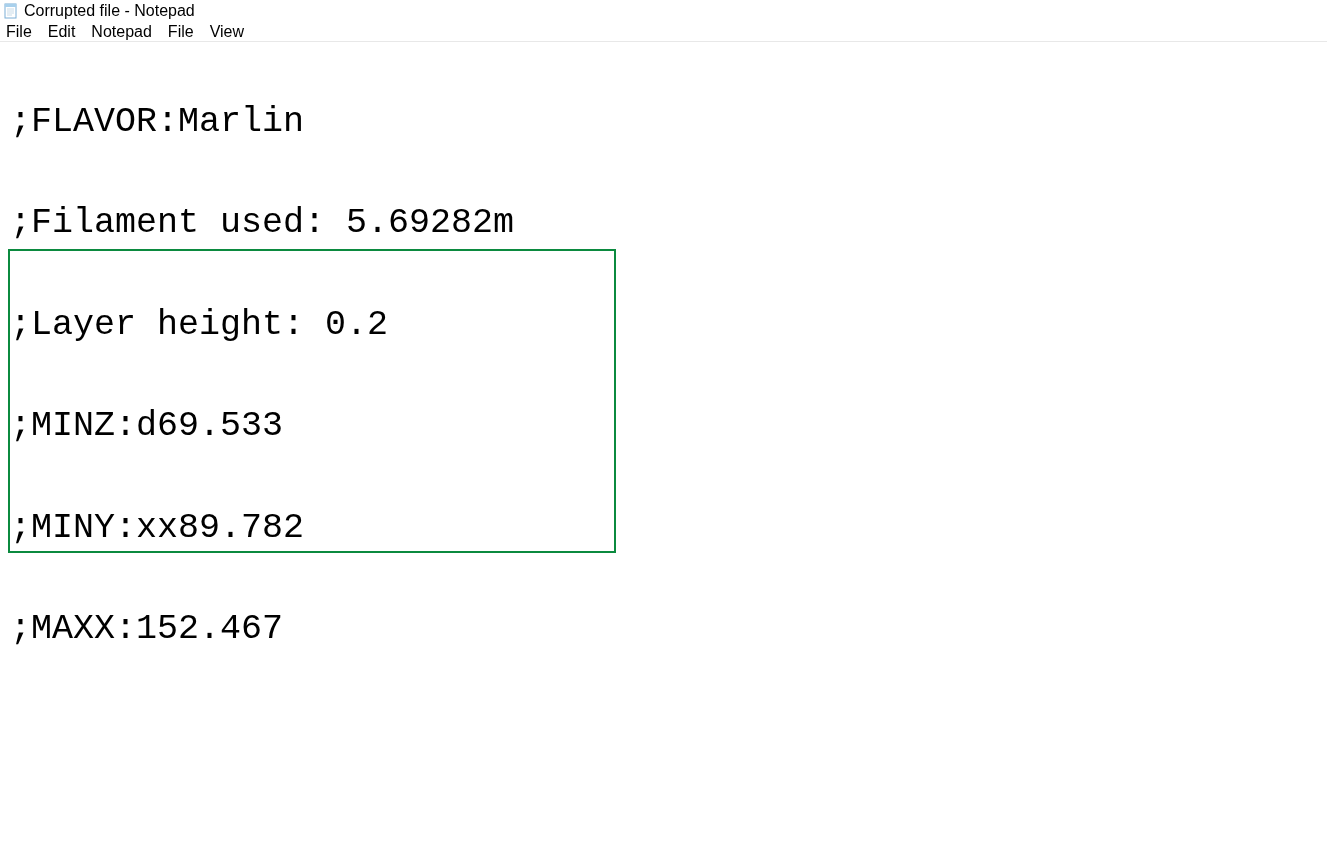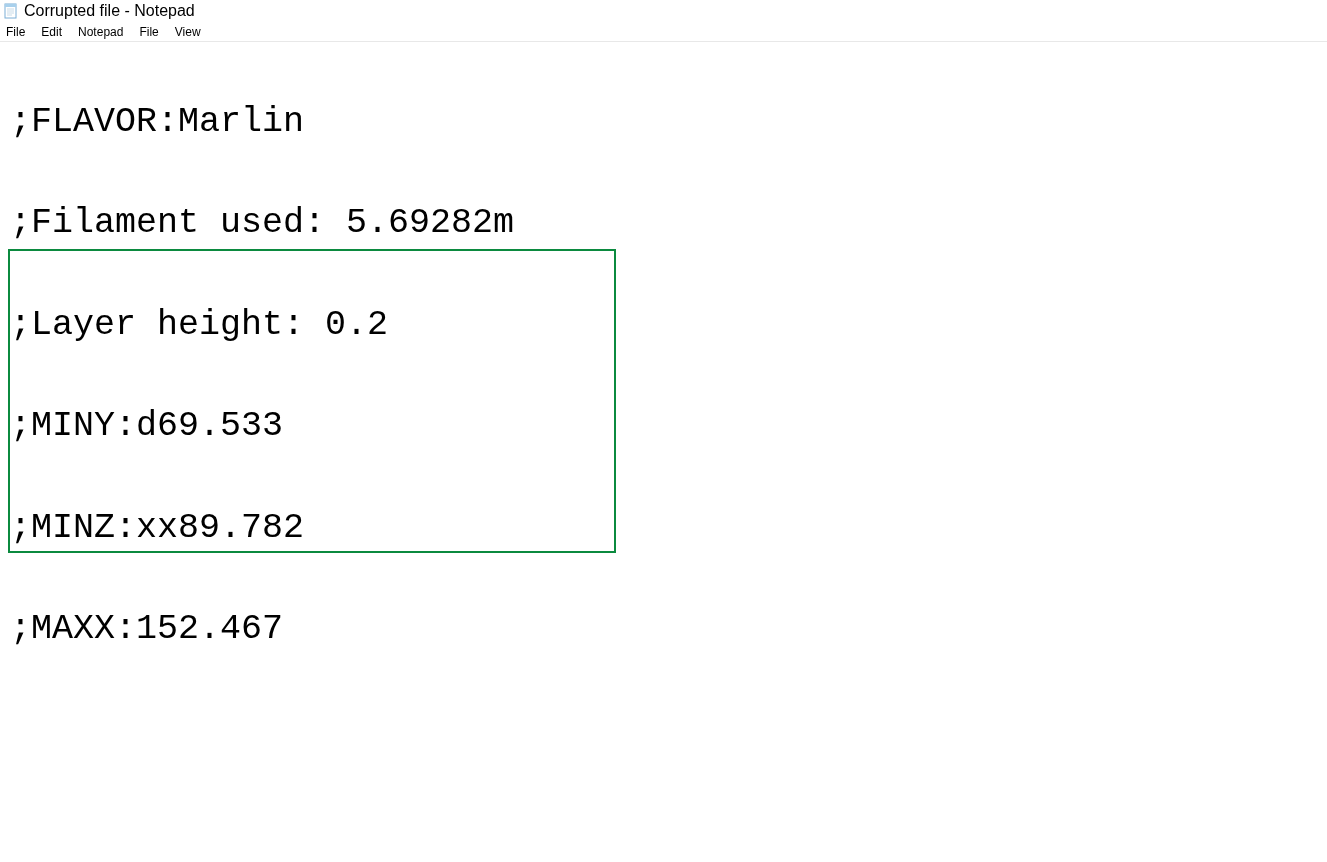--- a/index.html
+++ b/index.html
@@ -30,21 +30,21 @@
       display: inline-flex;
       align-items: center;
       justify-content: center;
     }
     .menu-bar {
       height: 20px;
       background: #ffffff;
       display: flex;
       align-items: center;
       padding-left: 3px;
-      font-size: 12px;
+      font-size: 16px;
       color: #000000;
       border-bottom: 1px solid #e8e8e8;
     }
     .menu-item {
       padding: 2px 8px;
       cursor: default;
     }
     .menu-item:first-child {
       padding-left: 3px;
     }
@@ -92,22 +92,22 @@
   <span class="menu-item">Edit</span>
   <span class="menu-item">Notepad</span>
   <span class="menu-item">File</span>
   <span class="menu-item">View</span>
 </div>
 
 <div class="content-area">
 <span class="text-line">;FLAVOR:Marlin</span>
 <span class="text-line">;Filament used: 5.69282m</span>
 <span class="text-line">;Layer height: 0.2</span>
-<span class="text-line">;MINY:d69.533</span>
-<span class="text-line">;MINZ:xx89.782</span>
+<span class="text-line">;MINZ:d69.533</span>
+<span class="text-line">;MINY:xx89.782</span>
 <span class="text-line">;MAXX:152.467</span>
 
 
 
 
 
 
 
 
 <div class="highlight-box"></div>

